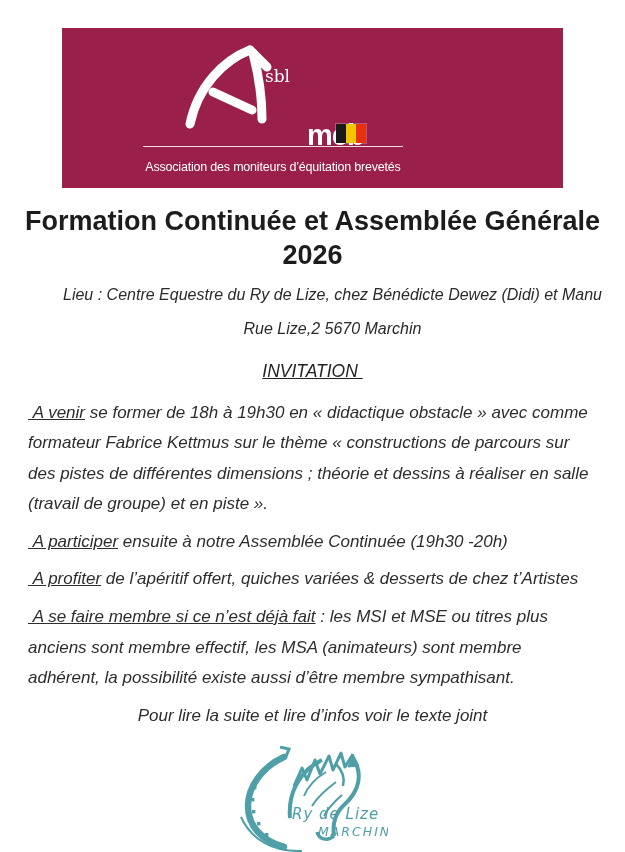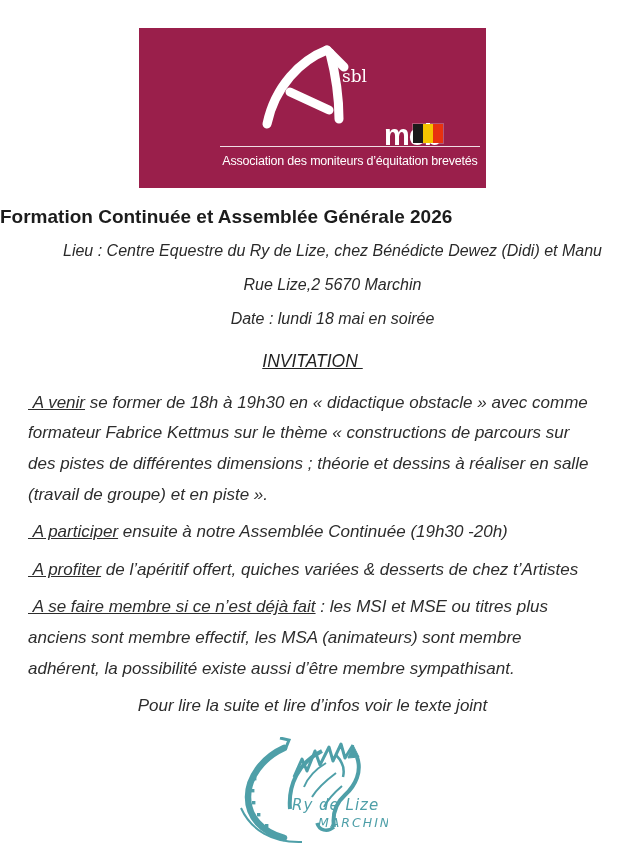--- a/index.html
+++ b/index.html
@@ -3,21 +3,21 @@
 <meta charset="utf-8">
 <style>
   html,body{margin:0;padding:0;}
   body{
     width:625px;height:852px;background:#ffffff;
     font-family:"Liberation Sans",sans-serif;color:#2d2d2d;
     overflow:hidden;position:relative;
   }
   
   .banner{
-    position:relative;width:347px;height:160px;
+    position:relative;width:501px;height:160px;
     margin:28px auto 0;background:#9A1F4B;
   }
   .banner svg.aglyph{position:absolute;left:0;top:0;}
   .asbl-prefix{
     position:absolute;left:203px;top:38px;
     font-family:"DejaVu Serif",serif;font-size:17px;color:#ffffff;
   }
   .brand{
     position:absolute;left:245px;top:53px;
     font-size:29px;font-weight:700;letter-spacing:-1px;color:#ffffff;
@@ -29,27 +29,27 @@
     display:flex;outline:1px solid rgba(255,255,255,0.25);
   }
   .flag .b{flex:1;background:#1A1A1A;}
   .flag .y{flex:1;background:#F5C400;}
   .flag .r{flex:1;background:#E8320F;}
   .divider{
     position:absolute;left:81px;top:118px;width:260px;height:1px;
     background:rgba(255,255,255,0.85);
   }
   .banner-caption{
-    position:absolute;left:66px;top:126px;width:290px;
+    position:absolute;left:66px;top:132px;width:290px;
     text-align:center;color:#ffffff;font-size:12.5px;letter-spacing:-0.2px;
   }
   
   .title{
-    margin:17px 0 0;text-align:left;
-    font-size:19px;font-weight:bold;color:#1c1c1c;line-height:1.25;
+    margin:17px 0 0;text-align:center;
+    font-size:27px;font-weight:bold;color:#1c1c1c;line-height:1.25;
   }
   .details{margin-top:12px;}
   .details p{
     margin:0 0 14px;text-align:center;font-style:italic;
     font-size:16px;color:#2a2a2a;line-height:1.25;padding-left:40px;
   }
   .invitation{
     margin:22px 0 6px;text-align:center;font-style:italic;
     font-size:17.5px;color:#222222;
   }
@@ -92,21 +92,20 @@
   </div>
   <div class="divider"></div>
   <div class="banner-caption">Association des moniteurs d’équitation brevetés</div>
 </div>
 
 <h1 class="title">Formation Continuée et Assemblée Générale 2026</h1>
 
 <div class="details">
   <p>Lieu : Centre Equestre du Ry de Lize, chez Bénédicte Dewez (Didi) et Manu</p>
   <p>Rue Lize,2 5670 Marchin</p>
-  <p>Date : lundi 18 mai en soirée</p>
 </div>
 
 <div class="invitation">
   <span>INVITATION&nbsp;</span>
 </div>
 
 <div class="bodytext">
   <p><span class="u">&nbsp;A venir</span><span> se former de 18h à 19h30 en « didactique obstacle » avec comme formateur Fabrice Kettmus sur le thème « constructions de parcours sur des pistes de différentes dimensions ; théorie et dessins à réaliser en salle (travail de groupe) et en piste ».</span></p>
   <p><span class="u">&nbsp;A participer</span><span> ensuite à notre Assemblée Continuée (19h30 -20h)</span></p>
   <p><span class="u">&nbsp;A profiter</span><span> de l’apéritif offert, quiches variées &amp; desserts de chez t’Artistes</span></p>

